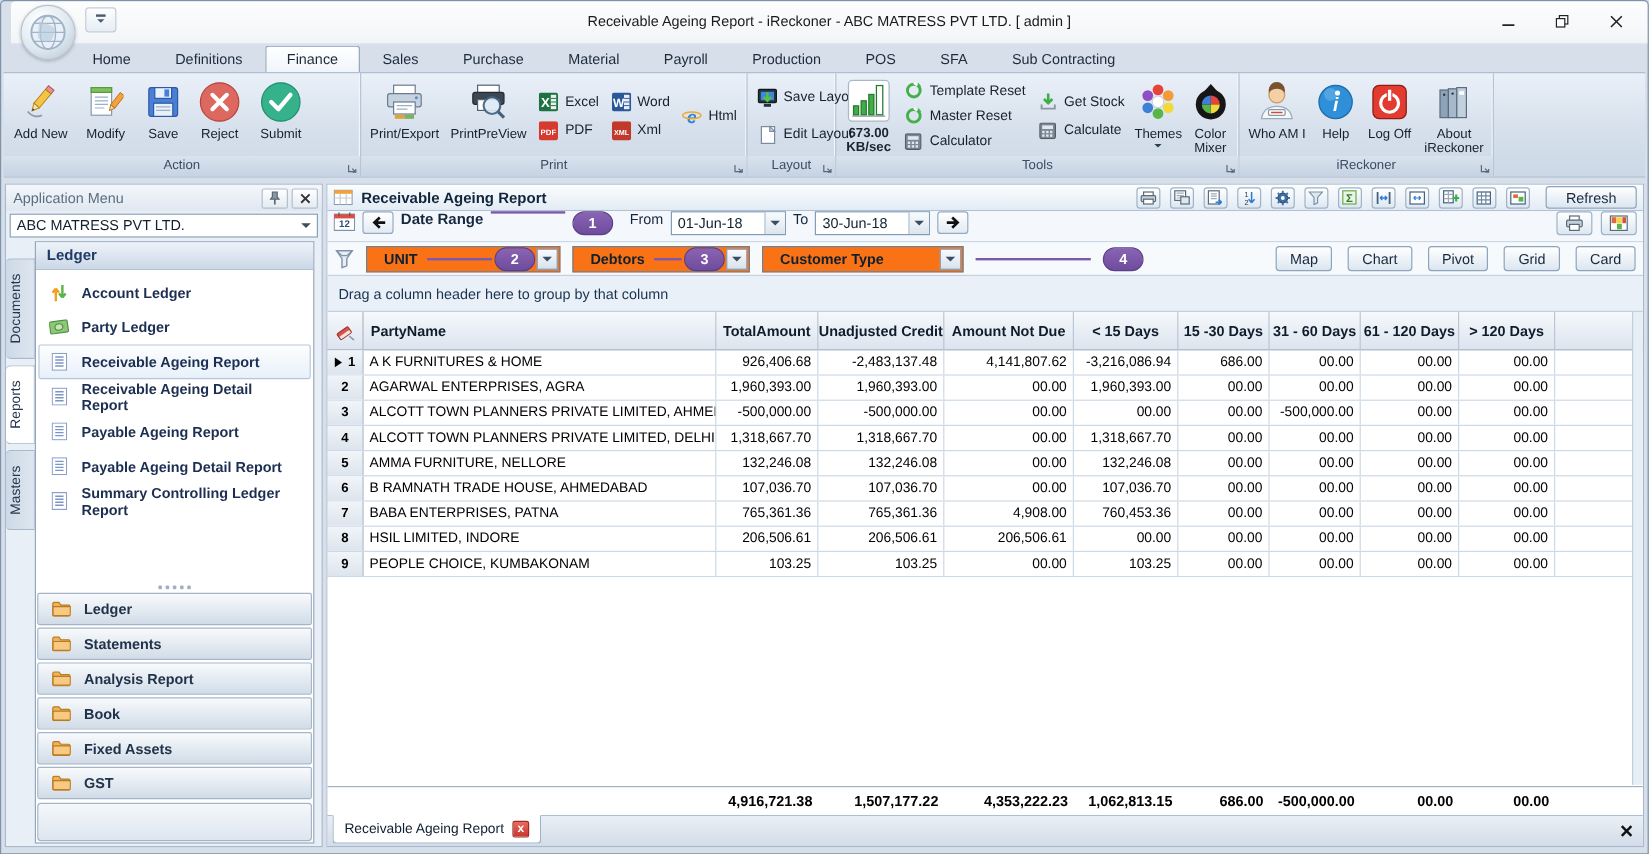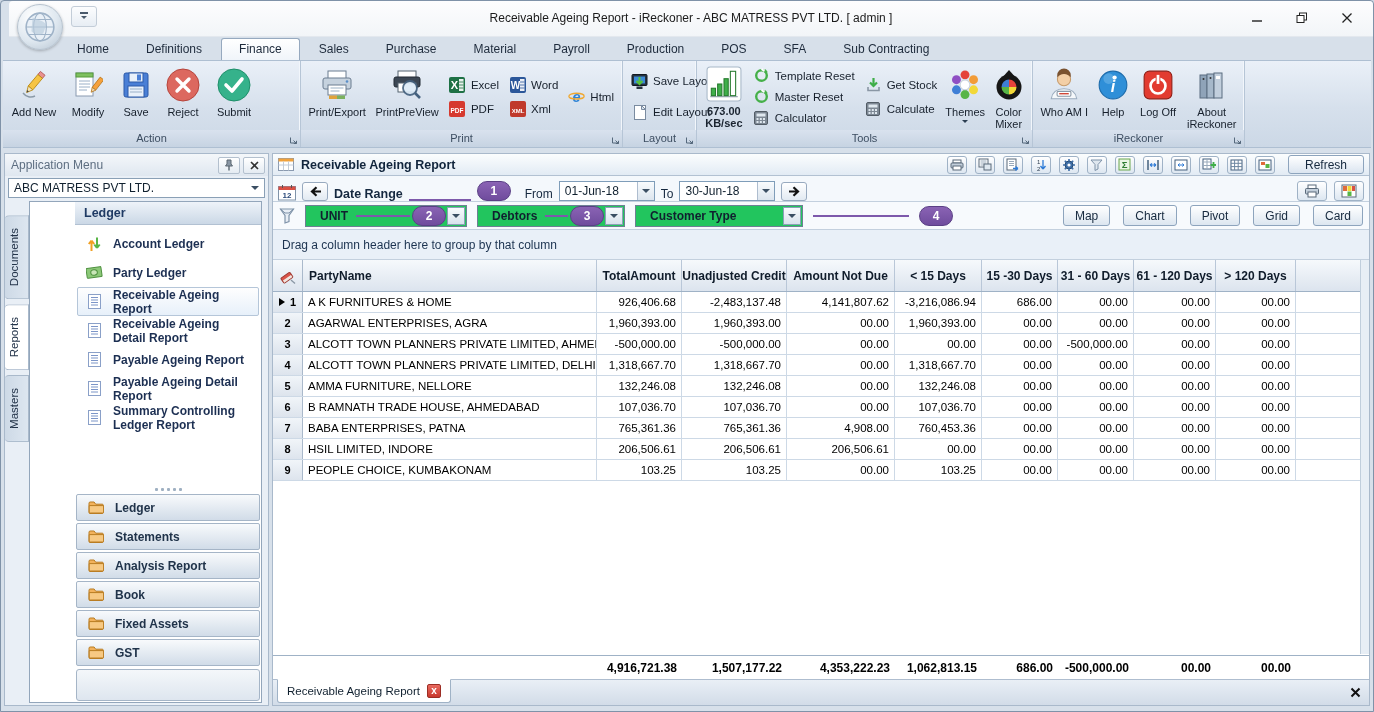--- a/index.html
+++ b/index.html
@@ -57,21 +57,21 @@
     border-radius:2px; display:flex; align-items:center; justify-content:center; }
   .sb-combo { margin:2px 3px 3px; height:20px; background:#fff; border:1px solid #8aa0b6; display:flex;
     align-items:center; font-size:12px; color:#10202f; padding-left:5px; }
   .sb-combo .dd { margin-left:auto; width:18px; height:100%; display:flex; align-items:center; justify-content:center; }
   .sb-body { flex:1; display:flex; min-height:0; padding-bottom:2px; }
   .sb-tabs { width:24px; display:flex; flex-direction:column; padding-top:14px; gap:5px; }
   .sb-tab { writing-mode:vertical-rl; transform:rotate(180deg); font-size:11.5px; color:#24344a;
     padding:12px 3px; background:linear-gradient(90deg,#dde6f0,#cdd9e6); border:1px solid #a9b9cb;
     border-right:none; border-radius:0 4px 4px 0; text-align:center; }
   .sb-tab.active { background:#fff; }
-  .sb-panel { flex:1; border:1px solid #93a6bb; background:#fff; display:flex; flex-direction:column; margin-right:6px; min-width:0;padding-left:45px; }
+  .sb-panel { flex:1; border:1px solid #93a6bb; background:#fff; display:flex; flex-direction:column; margin-right:6px; min-width:0; }
   .sb-group-title { height:23px; flex:none; background:linear-gradient(#eef3f9,#cbd8e6); border-bottom:1px solid #b2c1d2;
     font-weight:bold; color:#1f3a64; font-size:12.5px; display:flex; align-items:center; padding:0 9px; }
   .sb-items { padding:4px 2px 0; }
   .sb-item { height:29px; display:flex; align-items:center; gap:10px; padding:0 7px; font-size:12px;
     font-weight:600; color:#1c2f52; border:1px solid transparent; }
   .sb-item.selected { background:linear-gradient(#fefefe,#e7f0fa); border:1px solid #b5c6d9; border-radius:2px; }
   .sb-item .ic { width:18px; display:flex; justify-content:center; flex:none; }
   .sb-flex { flex:1; }
   .sb-splitter { height:9px; display:flex; align-items:center; justify-content:center; gap:3px; }
   .sb-splitter i { width:3px; height:3px; background:#9fb0c2; border-radius:1px; }
@@ -86,40 +86,40 @@
     border:1px solid #a9b9cb; display:flex; flex-direction:column; }
   .report-bar { height:22px; flex:none; background:linear-gradient(#fbfdfe,#e2ebf4); border-bottom:1px solid #b2c1d2;
     display:flex; align-items:center; padding:0 5px; gap:7px; }
   .report-title { font-size:12.5px; font-weight:bold; color:#11253c; }
   .rb-sp { flex:1; }
   .mini-btn { width:20px; height:18px; border:1px solid #9fb2c6; border-radius:3px;
     background:linear-gradient(#ffffff,#dde7f1); display:flex; align-items:center; justify-content:center; margin-left:1px; }
   .refresh-btn { height:19px; padding:0 16px; margin-left:6px; border:1px solid #8da4bd; border-radius:3px;
     background:linear-gradient(#ffffff,#dbe5f0); font-size:12px; color:#16293e; display:flex; align-items:center; }
 
-  .date-row { height:26px; flex:none; border-bottom:1px solid #c3d0de; display:flex; align-items:flex-end;
+  .date-row { height:26px; flex:none; border-bottom:1px solid #c3d0de; display:flex; align-items:flex-start;
     padding:0 5px; gap:6px; background:#f4f8fc; }
   .nav-btn { width:26px; height:19px; border:1px solid #98aabf; border-radius:3px;
     background:linear-gradient(#fff,#e2eaf2); display:flex; align-items:center; justify-content:center; }
   .dr-label { font-size:12.5px; font-weight:bold; color:#15283f; }
   .conn { height:2px; background:#7d59ab; }
   .badge { min-width:34px; height:20px; padding:0 6px; border-radius:10px;
     background:linear-gradient(#8a63b4,#6f4c9d); border:1px solid #5a3f85; color:#fff; font-weight:bold;
     font-size:12px; display:flex; align-items:center; justify-content:center; }
   .lbl { font-size:12px; color:#15283f; }
   .combo { height:20px; background:#fff; border:1px solid #7f9db9; display:flex; align-items:center;
     font-size:12px; color:#10202f; }
   .combo .val { padding:0 5px; flex:1; }
   .combo .dbtn { width:17px; height:100%; border-left:1px solid #aebdcf;
     background:linear-gradient(#f8fbfd,#dce5ee); display:flex; align-items:center; justify-content:center; }
   .dd-tri { width:0; height:0; border:4px solid transparent; border-top-color:#3a4e63; margin-top:4px; }
 
   .filter-row { height:28px; flex:none; border-bottom:1px solid #c3d0de; display:flex; align-items:center;
     padding:0 6px; gap:10px; background:#f7fafd; }
-  .fcombo { height:22px; border:1px solid #6e8094; background:#22c55e; display:flex; align-items:center; }
+  .fcombo { height:22px; border:1px solid #6e8094; background:#f97316; display:flex; align-items:center; }
   .fcombo .flabel { font-size:12px; font-weight:bold; color:#10202f; padding-left:14px; white-space:nowrap; }
   .fcombo .fconn { flex:1; height:2px; background:#7d59ab; margin:0 2px 0 8px; }
   .fcombo .dbtn { width:18px; height:18px; margin:0 1px; border:1px solid #8aa0b6;
     background:linear-gradient(#f8fbfd,#d8e2ec); display:flex; align-items:center; justify-content:center; }
   .view-btn { height:21px; padding:8px 11px; border:1px solid #8da4bd; border-radius:3px;
     background:linear-gradient(#ffffff,#dce6f0); font-size:12px; color:#16293e; display:flex; align-items:center; margin-left:3px; }
 
   .hint-row { height:30px; flex:none; background:#e9f0f8; border-bottom:1px solid #c3d0de;
     display:flex; align-items:center; padding-left:9px; font-size:12px; color:#1c3350; }
 

